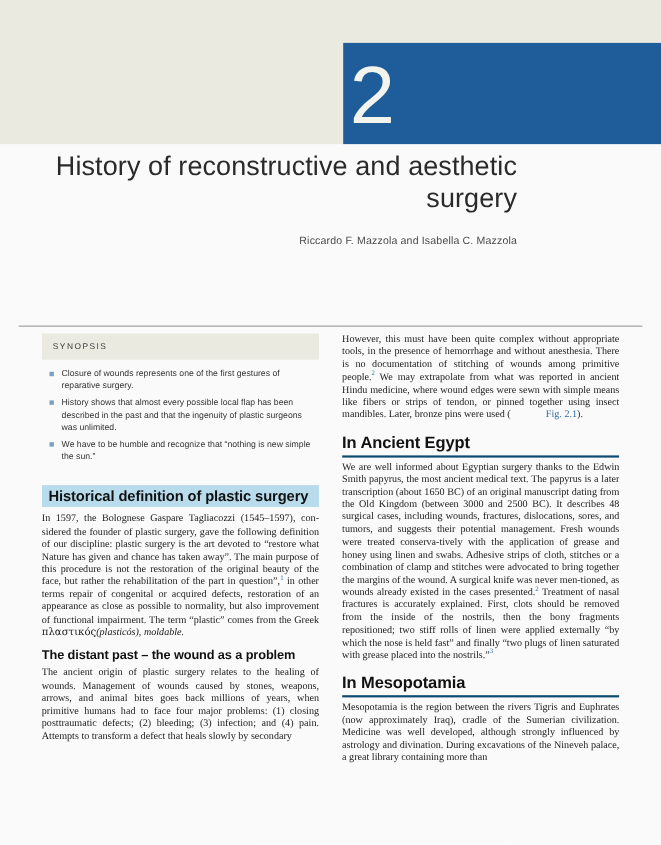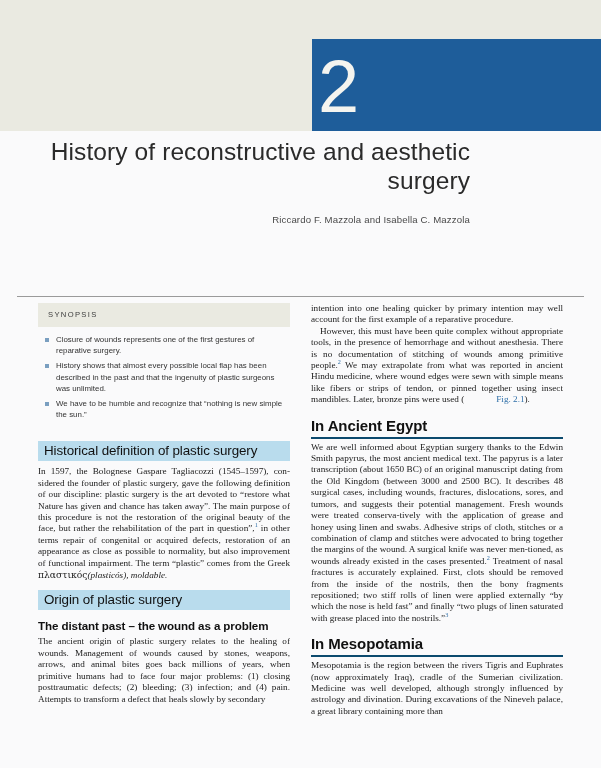--- a/index.html
+++ b/index.html
@@ -151,21 +151,21 @@
     background: #7a9fc0;
   }
 
   
   .h-bar {
     margin: 9px 0 5px 0;
     padding: 2px 6px 3px 6px;
     background: #b9dced;
     font-family: "Liberation Sans", sans-serif;
     font-size: 13.4px;
-    font-weight: normal;
+    font-weight: bold;
     color: #111111;
     letter-spacing: -0.1px;
   }
   .h-plain {
     margin: 9px 0 4px 0;
     padding: 0;
     font-family: "Liberation Sans", sans-serif;
     font-size: 11.6px;
     font-weight: bold;
     color: #111111;
@@ -234,30 +234,28 @@
           <li>Closure of wounds represents one of the first gestures of reparative surgery.</li>
           <li>History shows that almost every possible local flap has been described in the past and that the ingenuity of plastic surgeons was unlimited.</li>
           <li>We have to be humble and recognize that “nothing is new simple the sun.”</li>
         </ul>
       </div>
 
       <h2 class="h-bar">Historical definition of plastic surgery</h2>
 
       <p class="body noindent"><span>In 1597, the Bolognese Gaspare Tagliacozzi (1545–1597), con-sidered the founder of plastic surgery, gave the following definition of our discipline: plastic surgery is the art devoted to “restore what Nature has given and chance has taken away”. The main purpose of this procedure is not the restoration of the original beauty of the face, but rather the rehabilitation of the part in question”,</span><sup class="fn">1</sup><span> in other terms repair of congenital or acquired defects, restoration of an appearance as close as possible to normality, but also improvement of functional impairment. The term “plastic” comes from the Greek </span><span class="greek">πλαστικός</span><em>(plasticós), moldable.</em></p>
 
-      <h2 class="h-bar">Origin of plastic surgery</h2>
 
       <h3 class="h-plain">The distant past – the wound as a problem</h3>
 
       <p class="body noindent">The ancient origin of plastic surgery relates to the healing of wounds. Management of wounds caused by stones, weapons, arrows, and animal bites goes back millions of years, when primitive humans had to face four major problems: (1) closing posttraumatic defects; (2) bleeding; (3) infection; and (4) pain. Attempts to transform a defect that heals slowly by secondary</p>
     </div>
 
     <div class="col col-right">
 
-      <p class="body noindent">intention into one healing quicker by primary intention may well account for the first example of a reparative procedure.</p>
 
       <p class="body"><span>However, this must have been quite complex without appropriate tools, in the presence of hemorrhage and without anesthesia. There is no documentation of stitching of wounds among primitive people.</span><sup class="fn">2</sup><span> We may extrapolate from what was reported in ancient Hindu medicine, where wound edges were sewn with simple means like fibers or strips of tendon, or pinned together using insect mandibles. Later, bronze pins were used (</span><a class="xref">Fig. 2.1</a><span>).</span></p>
 
       <h3 class="h-rule">In Ancient Egypt</h3>
 
       <p class="body noindent"><span>We are well informed about Egyptian surgery thanks to the Edwin Smith papyrus, the most ancient medical text. The papyrus is a later transcription (about 1650 </span><span class="sc">BC</span><span>) of an original manuscript dating from the Old Kingdom (between 3000 and 2500 </span><span class="sc">BC</span><span>). It describes 48 surgical cases, including wounds, fractures, dislocations, sores, and tumors, and suggests their potential management. Fresh wounds were treated conserva-tively with the application of grease and honey using linen and swabs. Adhesive strips of cloth, stitches or a combination of clamp and stitches were advocated to bring together the margins of the wound. A surgical knife was never men-tioned, as wounds already existed in the cases presented.</span><sup class="fn">2</sup><span> Treatment of nasal fractures is accurately explained. First, clots should be removed from the inside of the nostrils, then the bony fragments repositioned; two stiff rolls of linen were applied externally “by which the nose is held fast” and finally “two plugs of linen saturated with grease placed into the nostrils.”</span><sup class="fn">3</sup></p>
 
       <h3 class="h-rule">In Mesopotamia</h3>
 
       <p class="body noindent">Mesopotamia is the region between the rivers Tigris and Euphrates (now approximately Iraq), cradle of the Sumerian civilization. Medicine was well developed, although strongly influenced by astrology and divination. During excavations of the Nineveh palace, a great library containing more than</p>

